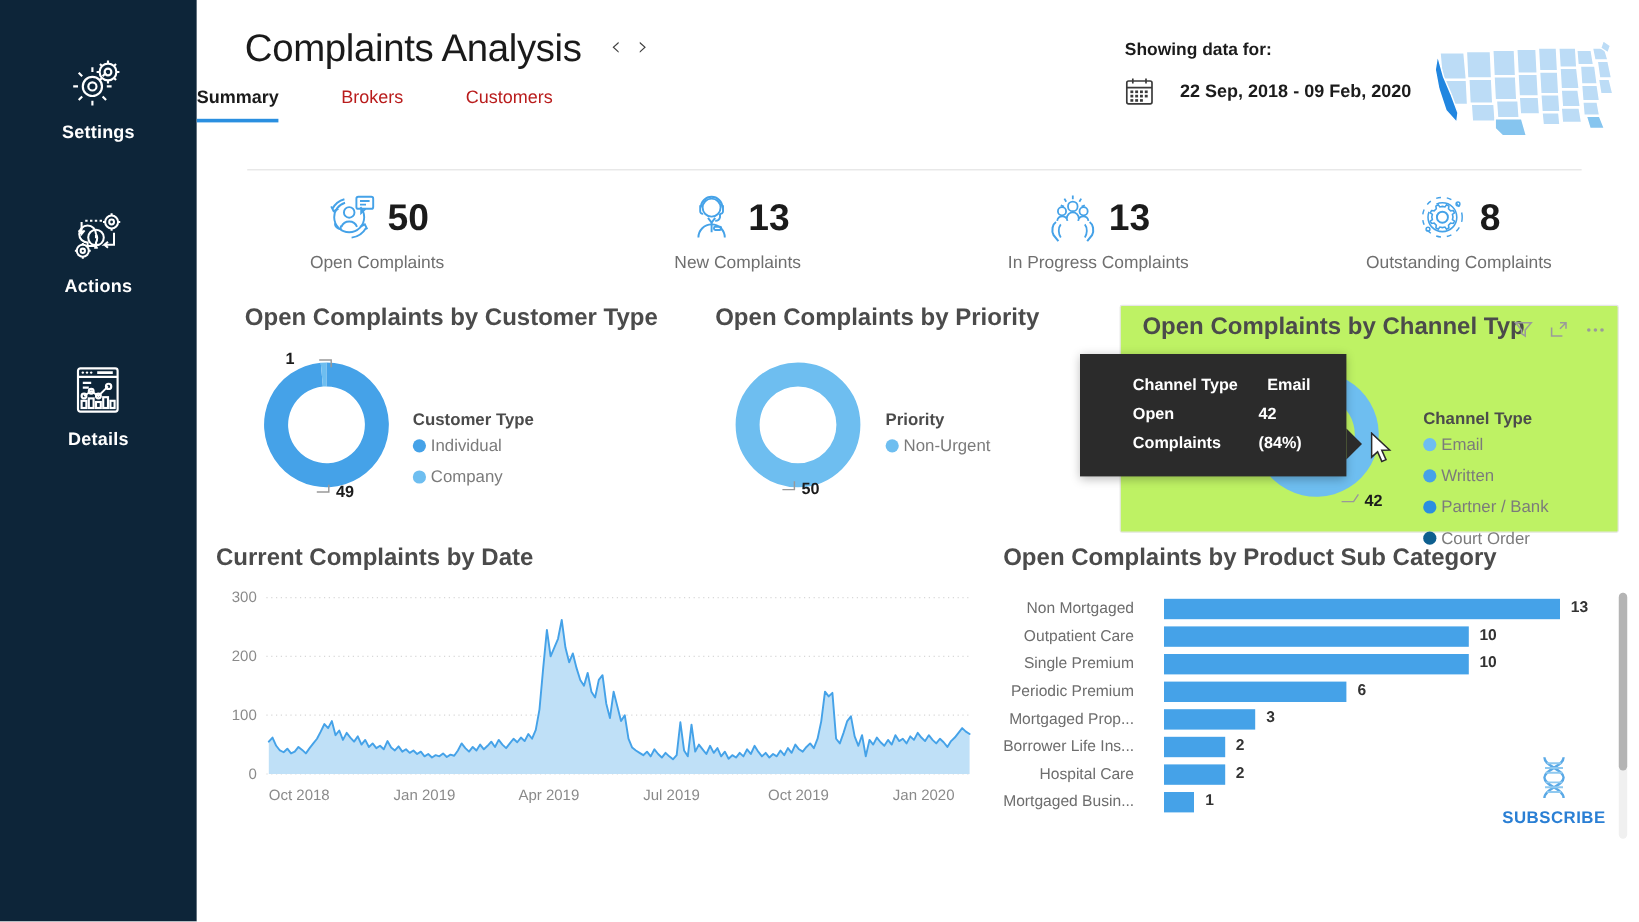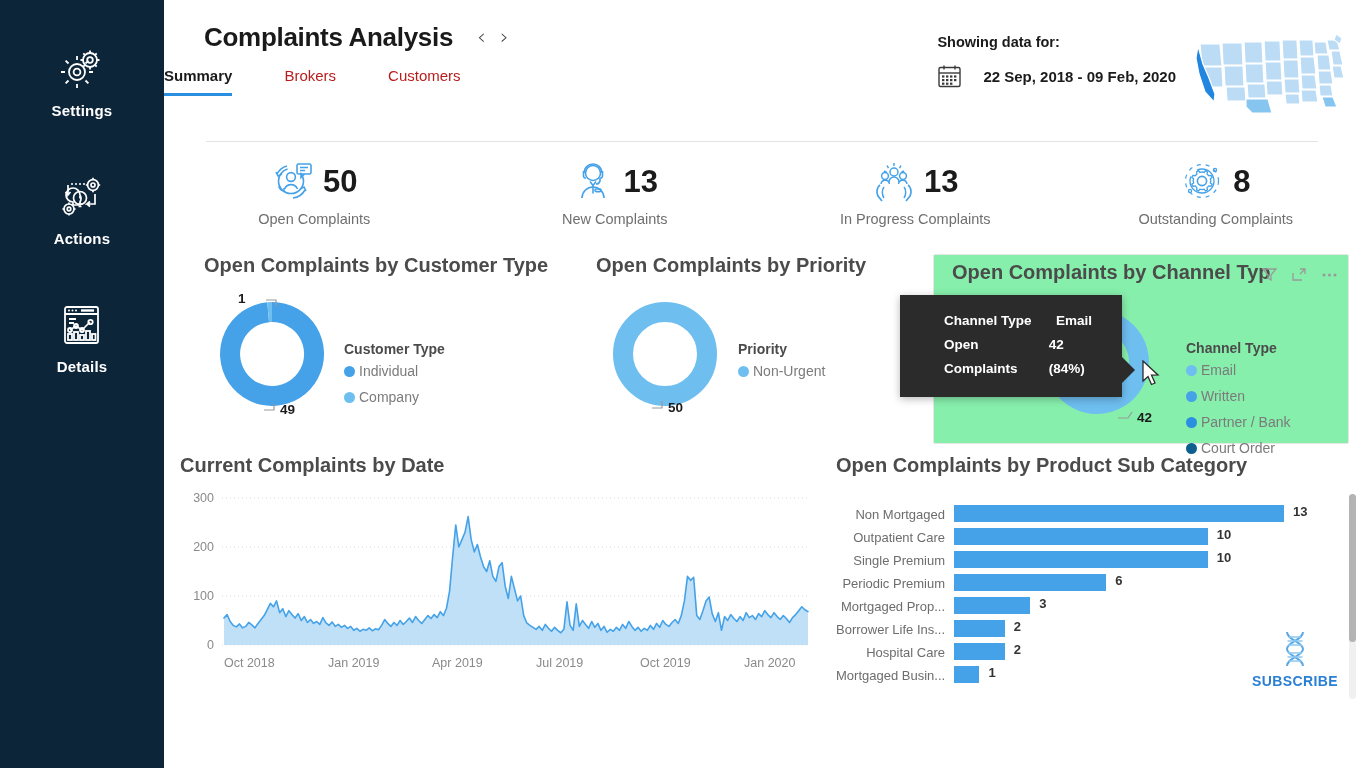--- a/index.html
+++ b/index.html
@@ -35,21 +35,21 @@
   .nav-icon { width: 50px; height: 46px; display:block; }
   .nav-icon svg { width: 100%; height: 100%; display:block; }
 
   
   .main { flex: 1; height: 768px; position: relative; background:#fff; }
 
   
   .header { position: relative; height: 142px; }
   .title-row { display: flex; align-items: center; padding: 22px 0 0 40px; gap: 24px; }
   .page-title {
-    font-size: 26px; font-weight: bold; color: #1a1a1a; letter-spacing: -.3px;
+    font-size: 32px; font-weight: normal; color: #1a1a1a; letter-spacing: -.3px;
   }
   .pager { display: flex; align-items: center; gap: 14px; margin-bottom: 2px;}
   .pager .chev {
     font-size: 22px; color: #3f3f3f; cursor: pointer;
     line-height: 1; font-weight: 300;
     font-family: "DejaVu Sans", sans-serif;
   }
   .tabs { display: flex; gap: 52px; margin-top: 14px; }
   .tab {
     font-size: 15px; color: #b91c1c; padding-bottom: 9px;
@@ -95,21 +95,21 @@
   .legend-title { font-size: 14px; font-weight: bold; color: #4b4b4b; margin-bottom: 6px;}
   .legend-item {
     display: flex; align-items: center; gap: 4px;
     font-size: 14px; color: #7b7b7b; margin-bottom: 10px; white-space: nowrap;
   }
   .dot { width: 11px; height: 11px; border-radius: 50%; flex: 0 0 11px; }
   .callout { position: absolute; font-size: 13.5px; font-weight: bold; color: #1b1b1b; }
 
   
   .framed {
-    border: 1px solid #e6e6e6; border-radius: 2px; background: #86efac;
+    border: 1px solid #e6e6e6; border-radius: 2px; background: #bef264;
   }
   .card-actions {
     position: absolute; display: flex; align-items: center; gap: 13px;
   }
   .card-actions .act { cursor: pointer; width:17px; height:17px; display:block;}
 
   
   .tooltip {
     position: absolute; background: #2b2b2b; color: #fff;
     padding: 14px 22px 16px 44px; z-index: 50;
@@ -127,21 +127,21 @@
   }
   .cursor { position: absolute; z-index: 60; width: 20px; height: 28px; }
 
   
   .charts-bottom { display: flex; position: relative; height: 265px; }
   .area-card { width: 660px; padding-left: 16px; position: relative; }
   .bar-card { flex: 1; position: relative; padding-left: 12px; }
   .axis-label { font-size: 12.5px; fill: #8a8a8a; font-family: "Liberation Sans", sans-serif; }
 
   .bar-rows { margin-top: 22px; }
-  .bar-row { display: flex; align-items: flex-end; height: 23px; margin-bottom: 0px;}
+  .bar-row { display: flex; align-items: flex-start; height: 23px; margin-bottom: 0px; gap: 16px;}
   .bar-cat {
     width: 118px; text-align: right; font-size: 13px; color: #6d6d6d;
     padding-right: 9px; white-space: nowrap; overflow: hidden;
   }
   .bar-track { flex: 1; position: relative; height: 17px; }
   .bar-fill { height: 17px; background: #45a2e8; }
   .bar-val {
     position: absolute; top: -1px; font-size: 13px; font-weight: bold; color: #333;
     white-space: nowrap;
   }

